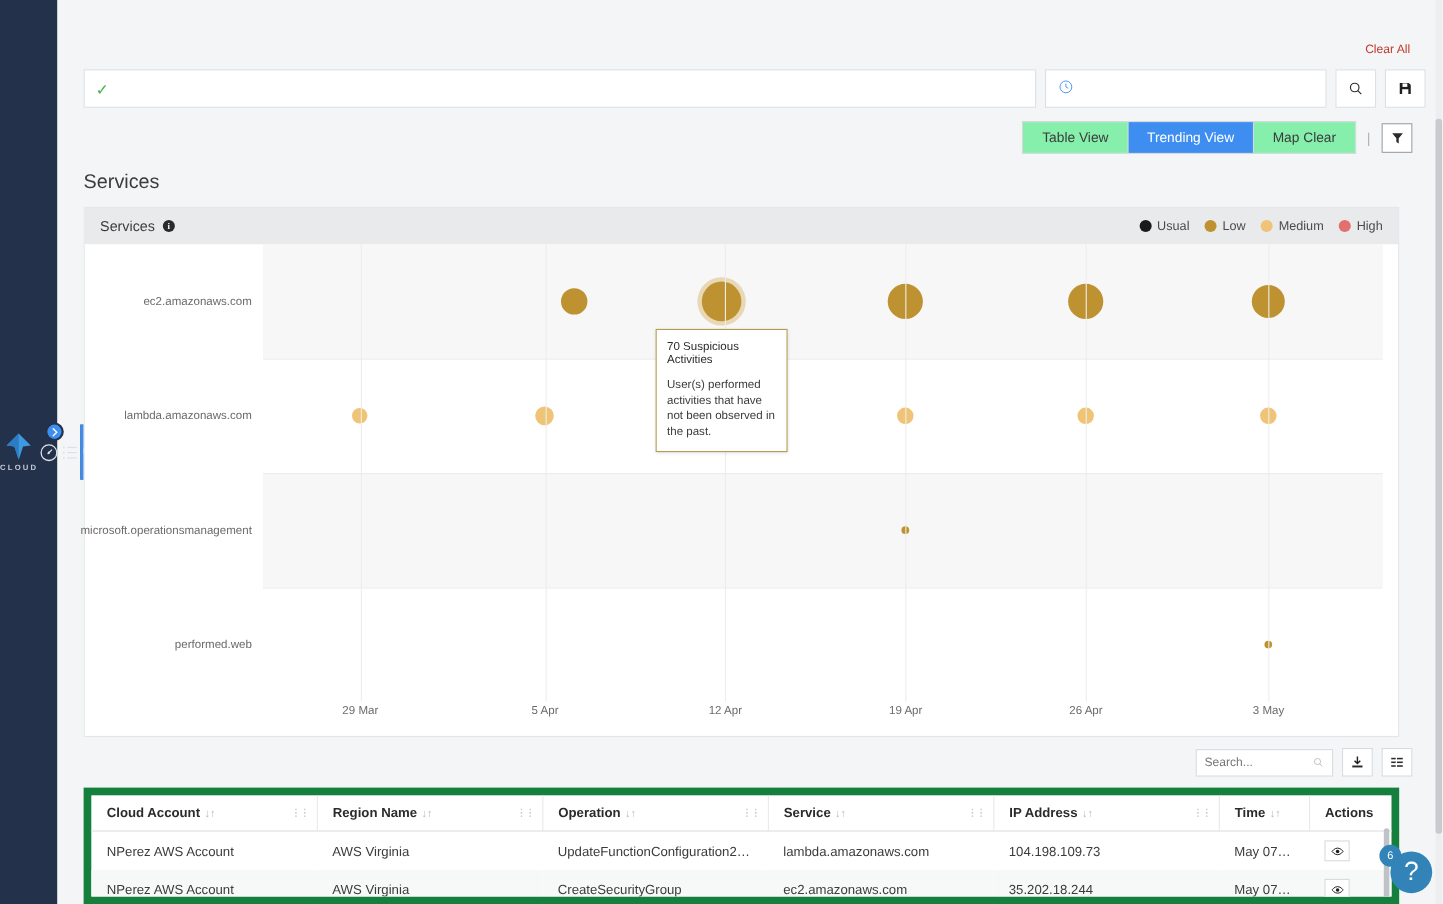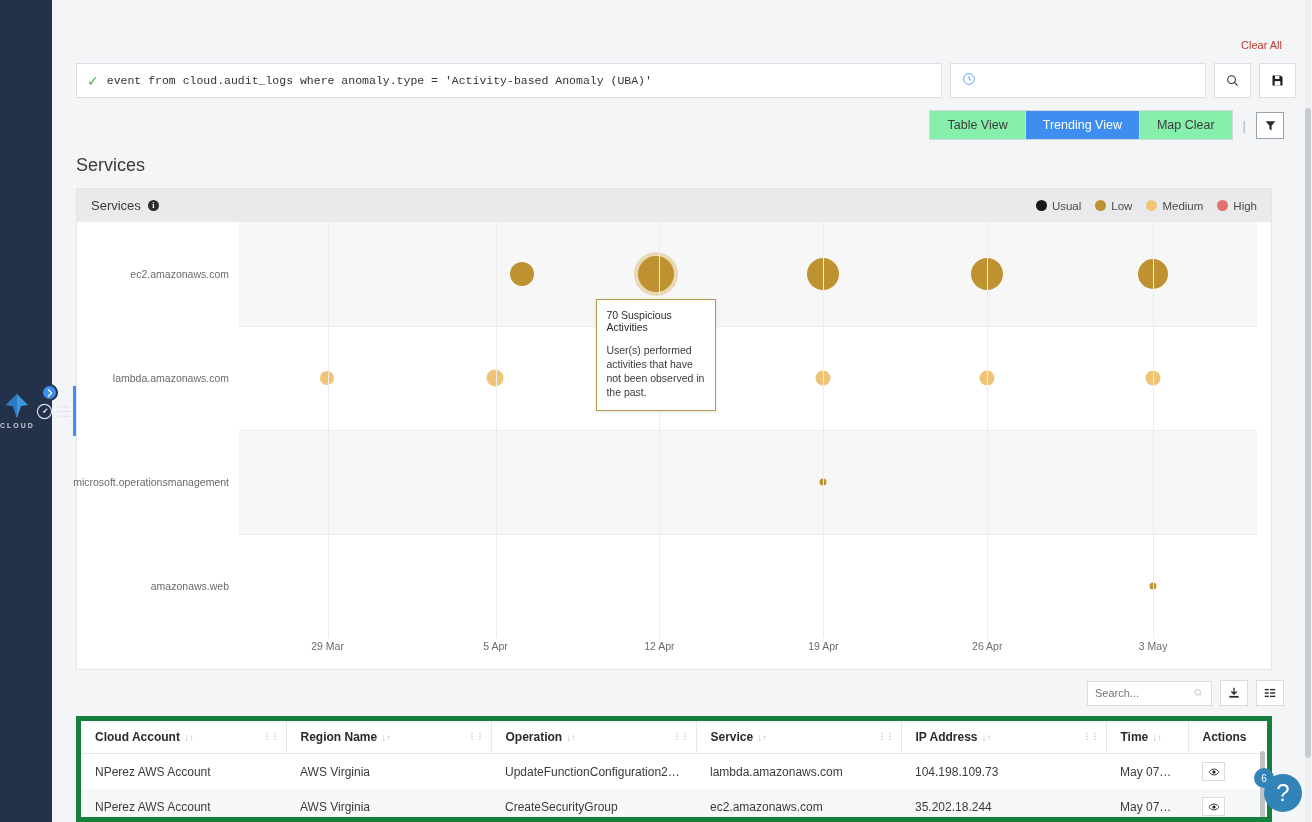--- a/index.html
+++ b/index.html
@@ -131,21 +131,21 @@
     display: flex; align-items: center; padding: 0 7px; }
   .search-input input { border: none; outline: none; width: 100%; font-size: 11px; color: #555;
     font-family: "Liberation Sans", sans-serif; background: transparent; }
   .search-input svg { width: 12px; height: 12px; stroke: #a8acb2; fill: none; stroke-width: 1.5; }
   .tool-btn { width: 28px; height: 26px; border: 1px solid #d8dbdf; background: #fff;
     display: flex; align-items: center; justify-content: center; cursor: pointer; }
   .tool-btn svg { width: 14px; height: 14px; fill: #2b2b2b; }
 
   
   .table-wrap { position: absolute; left: 24px; top: 716px; width: 1196px; height: 106px;
-    background: #fff; border: 5px solid #15803d; overflow: hidden; }
+    background: #fff; border: 7px solid #15803d; overflow: hidden; }
   table { width: 100%; border-collapse: collapse; table-layout: fixed; }
   thead th { text-align: left; font-size: 12px; font-weight: bold; color: #2b2b2b;
     padding: 9px 14px; border-bottom: 1px solid #e6e8ea; border-right: 1px solid #e6e8ea;
     position: relative; white-space: nowrap; }
   thead th:last-child { border-right: none; }
   .sort-ic { color: #b8bcc2; font-size: 10px; margin-left: 4px; }
   .grip { position: absolute; right: 7px; top: 50%; transform: translateY(-50%);
     color: #c9cdd2; font-size: 9px; letter-spacing: -1px; line-height: 0.8; cursor: col-resize; }
   tbody td { font-size: 12px; color: #3b3b3b; padding: 8px 14px; white-space: nowrap;
     overflow: hidden; text-overflow: ellipsis; }
@@ -270,21 +270,20 @@
     </div>
   </div>
 
   <div class="main">
 
     <div class="clear-all">Clear All</div>
 
     <div class="query-row">
       <div class="query-box">
         <span class="check-icon">✓</span>
-        <span class="query-text">event from cloud.audit_logs where anomaly.type = 'Activity-based Anomaly (UBA)'</span>
       </div>
       <div class="date-box">
         <span class="clock-icon">
           <svg viewBox="0 0 24 24">
               <circle cx="12" cy="12" r="9.2"></circle>
               <path d="M12 6.8V12l3.6 2.2"></path>
             </svg>
         </span>
       </div>
       <div class="sq-btn">
@@ -342,21 +341,21 @@
               <span>High</span>
             </div>
           </div>
       </div>
 
       <div class="chart">
         <div class="ylabels" id="ylabels">
             <div class="ylabel" style="top: 12.5%;">ec2.amazonaws.com</div>
             <div class="ylabel" style="top: 37.5%;">lambda.amazonaws.com</div>
             <div class="ylabel" style="top: 62.5%;">microsoft.operationsmanagement</div>
-            <div class="ylabel" style="top: 87.5%;">amazonaws.web</div>
+            <div class="ylabel" style="top: 87.5%;">performed.web</div>
           </div>
         <div class="plot" id="plot">
             <div class="band" style="top: 75%; height: 25%;"></div>
             <div class="band shade" style="top: 50%; height: 25%;"></div>
             <div class="band" style="top: 25%; height: 25%;"></div>
             <div class="band shade" style="top: 0%; height: 25%;"></div>
           <div class="bubble" style="left: 27.8%; top: 12.5%; width: 24px; height: 24px; background: rgb(190, 146, 48);"></div>
             <div class="bubble sel" style="left: 41%; top: 12.5%; width: 36px; height: 36px; background: rgb(190, 146, 48);"></div>
             <div class="bubble" style="left: 57.4%; top: 12.5%; width: 32px; height: 32px; background: rgb(190, 146, 48);"></div>
             <div class="bubble" style="left: 73.5%; top: 12.5%; width: 32px; height: 32px; background: rgb(190, 146, 48);"></div>

